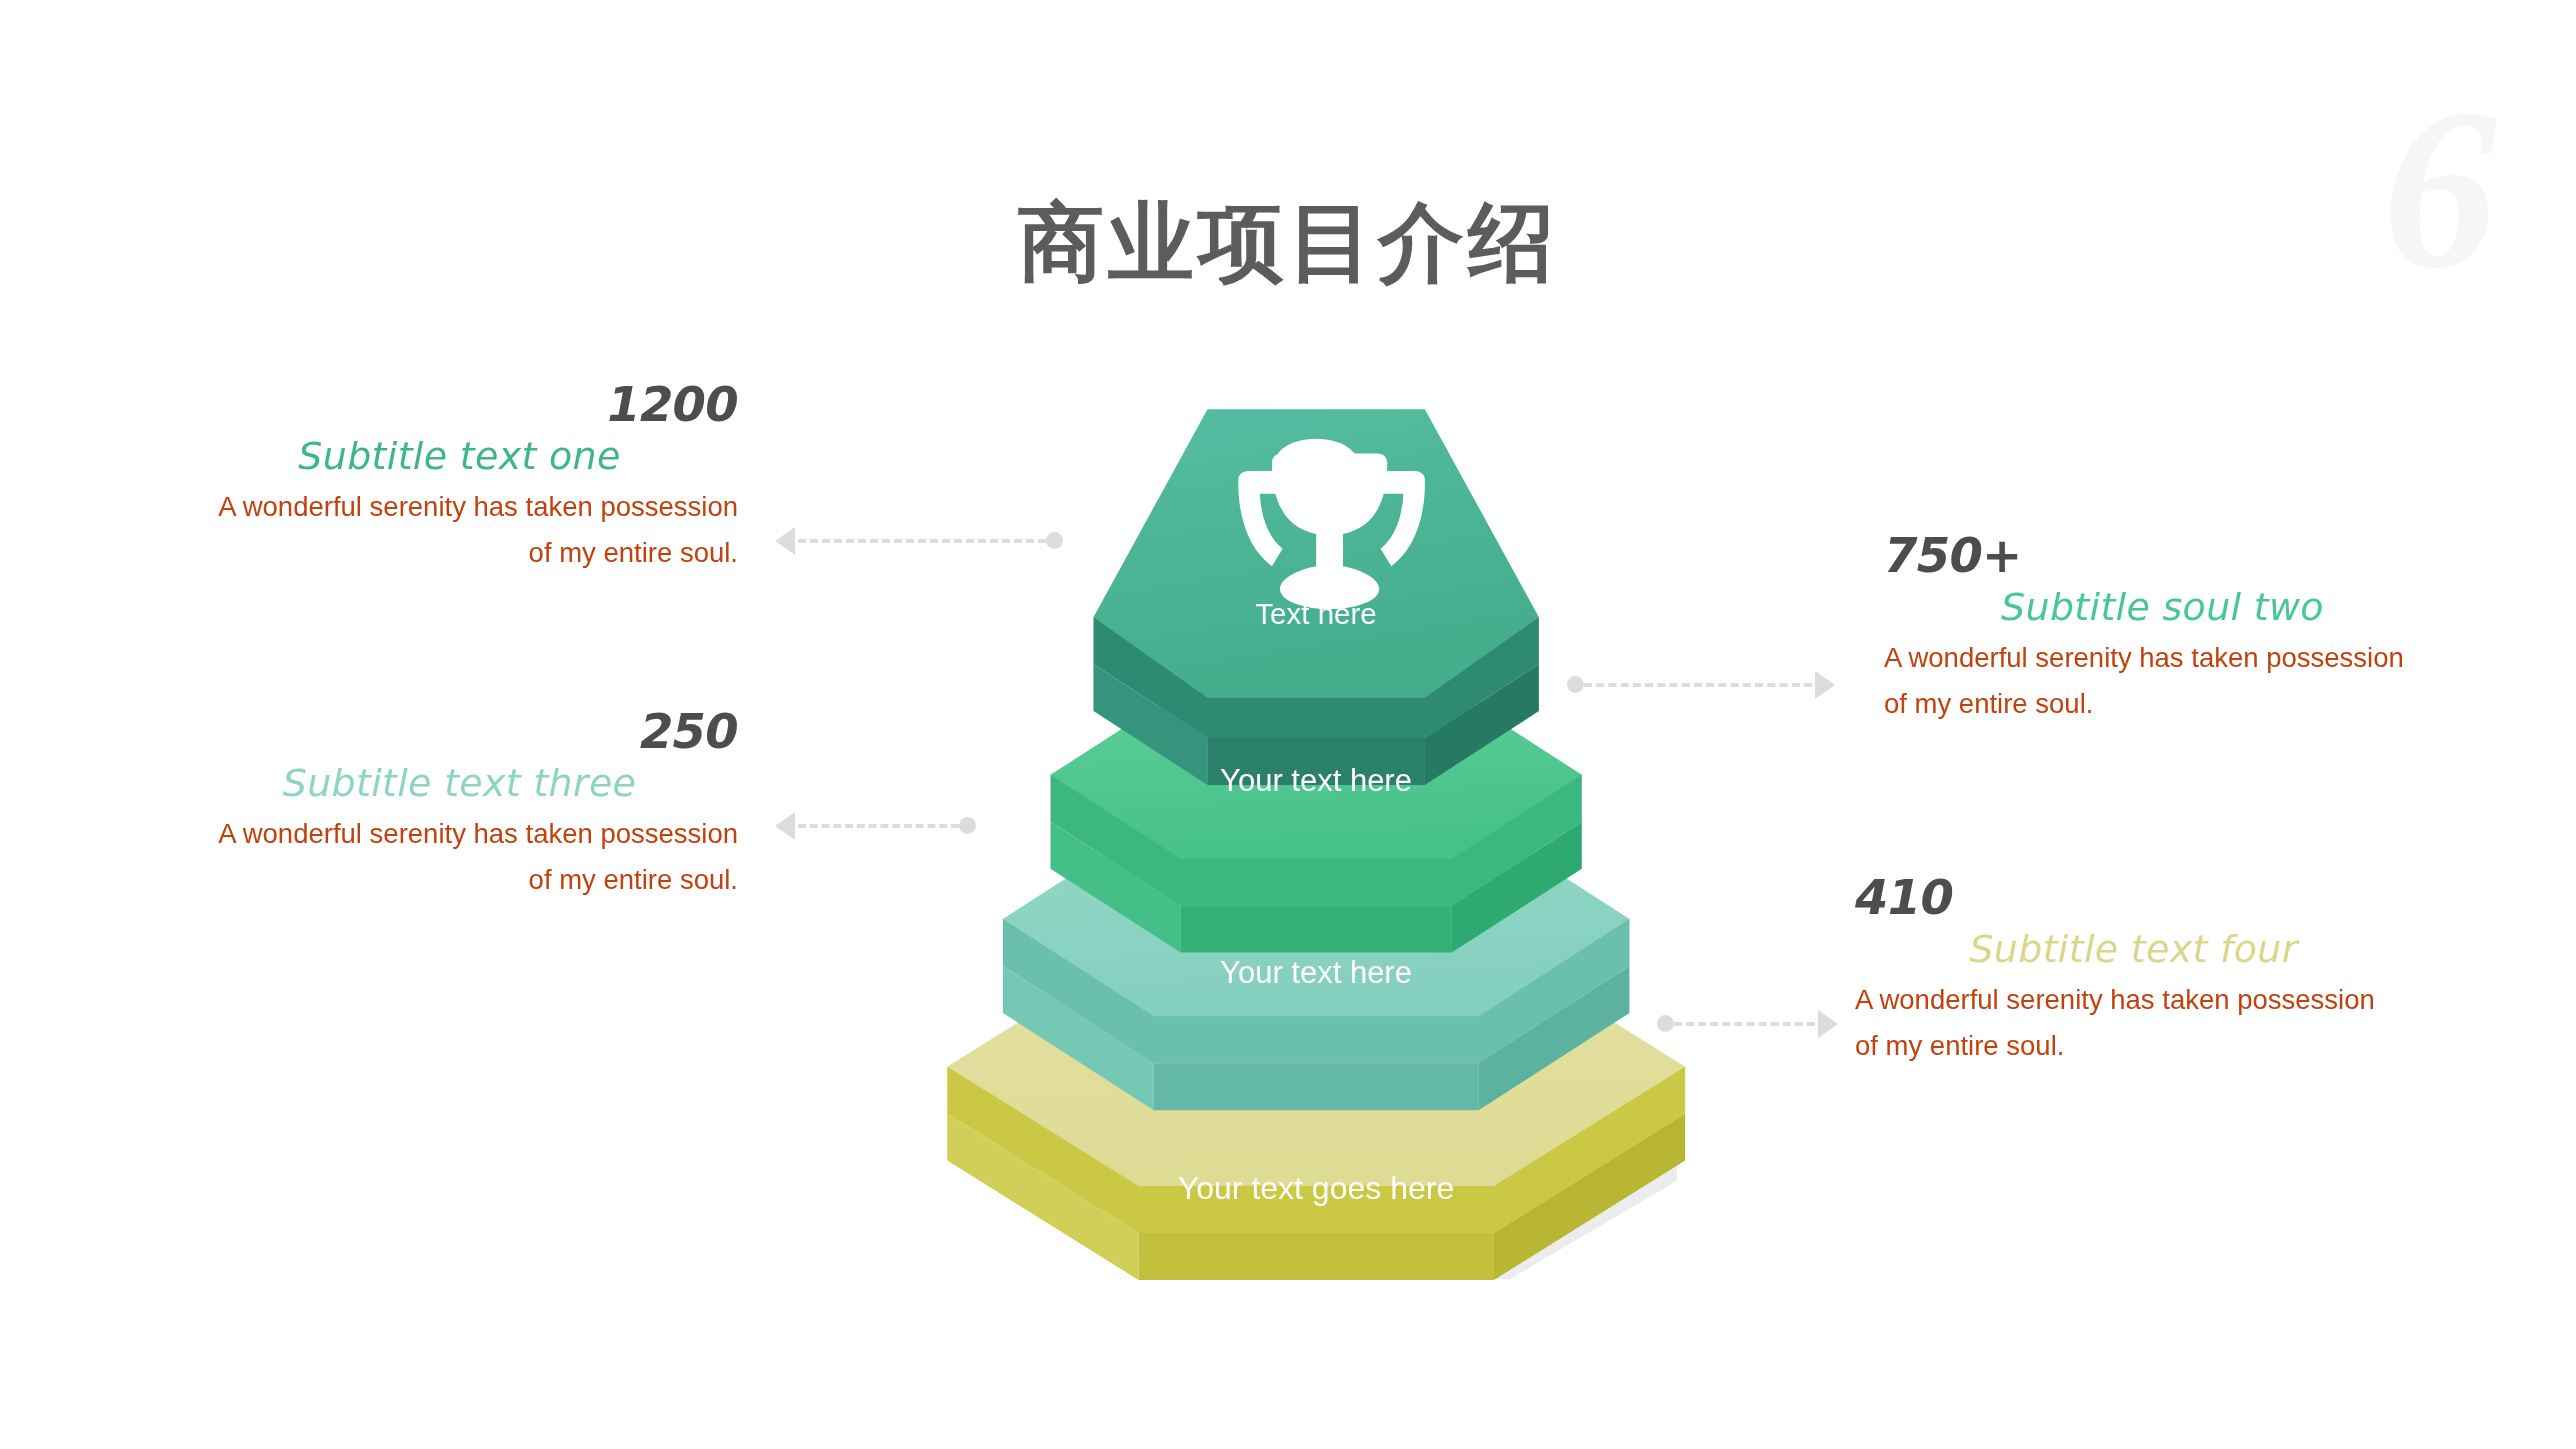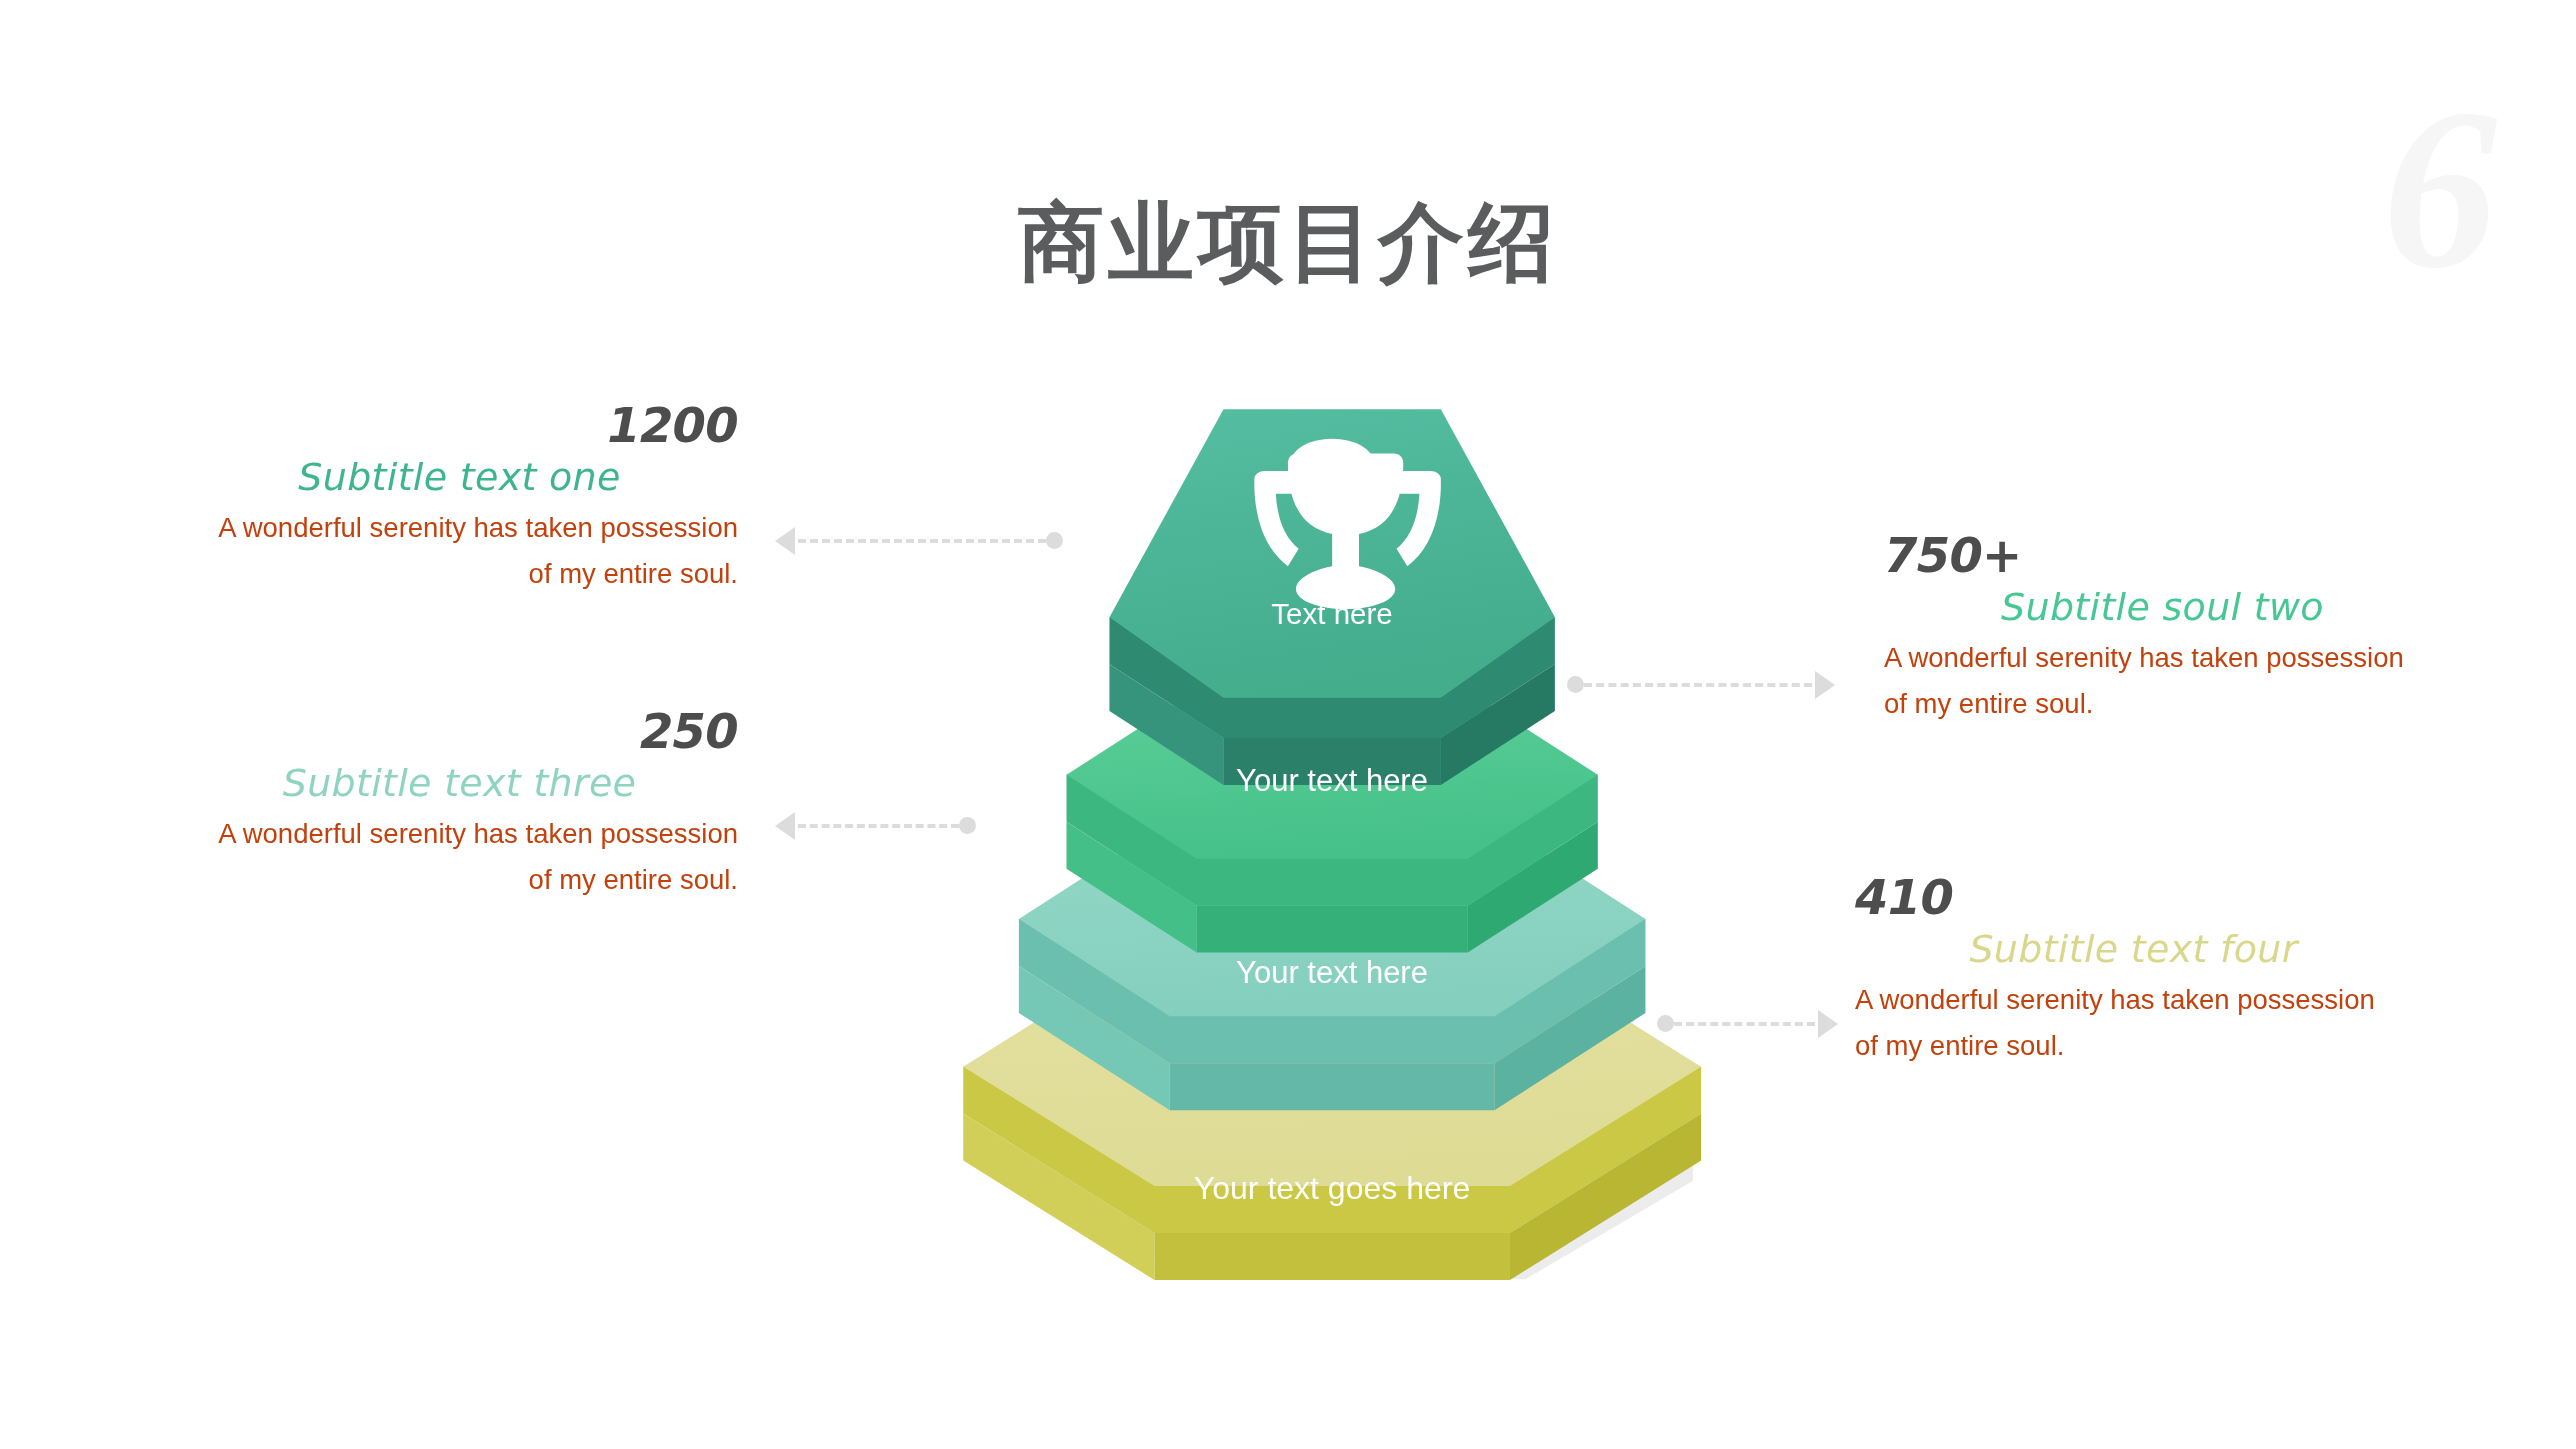--- a/index.html
+++ b/index.html
@@ -99,21 +99,21 @@
     top: 50%;
     margin-top: -14px;
     width: 0; height: 0;
     border-top: 14px solid transparent;
     border-bottom: 14px solid transparent;
   }
   .connector.to-left  .arrow { border-right: 20px solid #dcdcdc; left: 0; }
   .connector.to-right .arrow { border-left:  20px solid #dcdcdc; right: 0; }
 
   
-  #stack { position: absolute; left: 16px; top: 0; width: 2263px; height: 1449px; }
+  #stack { position: absolute; left: 0; top: 0; width: 2263px; height: 1449px; }
   #stack svg { position: absolute; left: 0; top: 0; }
 
   .hex-label {
     position: absolute;
     text-align: center;
     color: #ffffff;
     font-family: "Liberation Sans", sans-serif;
     font-weight: 300;
     white-space: nowrap;
     transform: translateX(-50%);
@@ -250,21 +250,21 @@
   <span class="dash" style="left:23px; right:17.4px;"></span>
   <span class="dot" style="right:0;"></span>
 </div>
 
 <div class="connector to-right" style="left:1657px; top:1010px; width:181px;">
   <span class="dot" style="left:0;"></span>
   <span class="dash" style="left:17.4px; right:23px;"></span>
   <span class="arrow"></span>
 </div>
 
-<div class="callout left" style="left:181px; top:400px;">
+<div class="callout left" style="left:181px; top:379px;">
   <div class="stat">1200</div>
   <div class="subtitle" style="color:#3eb58e;">Subtitle text one</div>
   <div class="body">A wonderful serenity has taken possession</div>
   <div class="body">of my entire soul.</div>
 </div>
 
 <div class="callout right" style="left:1855px; top:530px;margin-left:29px;">
   <div class="stat">750+</div>
   <div class="subtitle" style="color:#47c793;">Subtitle soul two</div>
   <div class="body">A wonderful serenity has taken possession</div>

